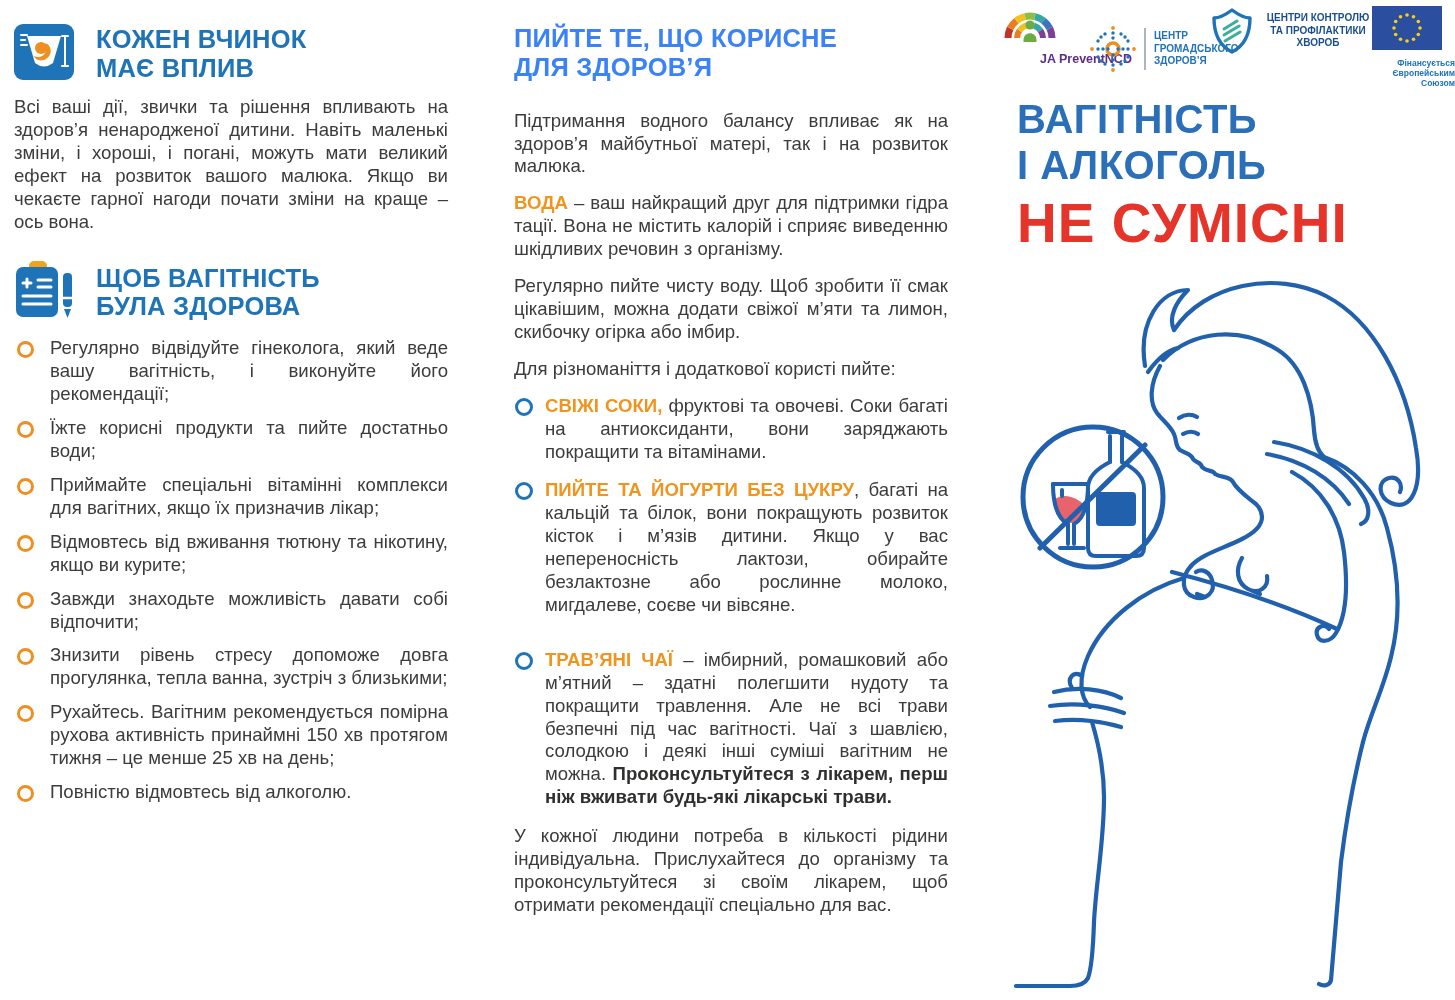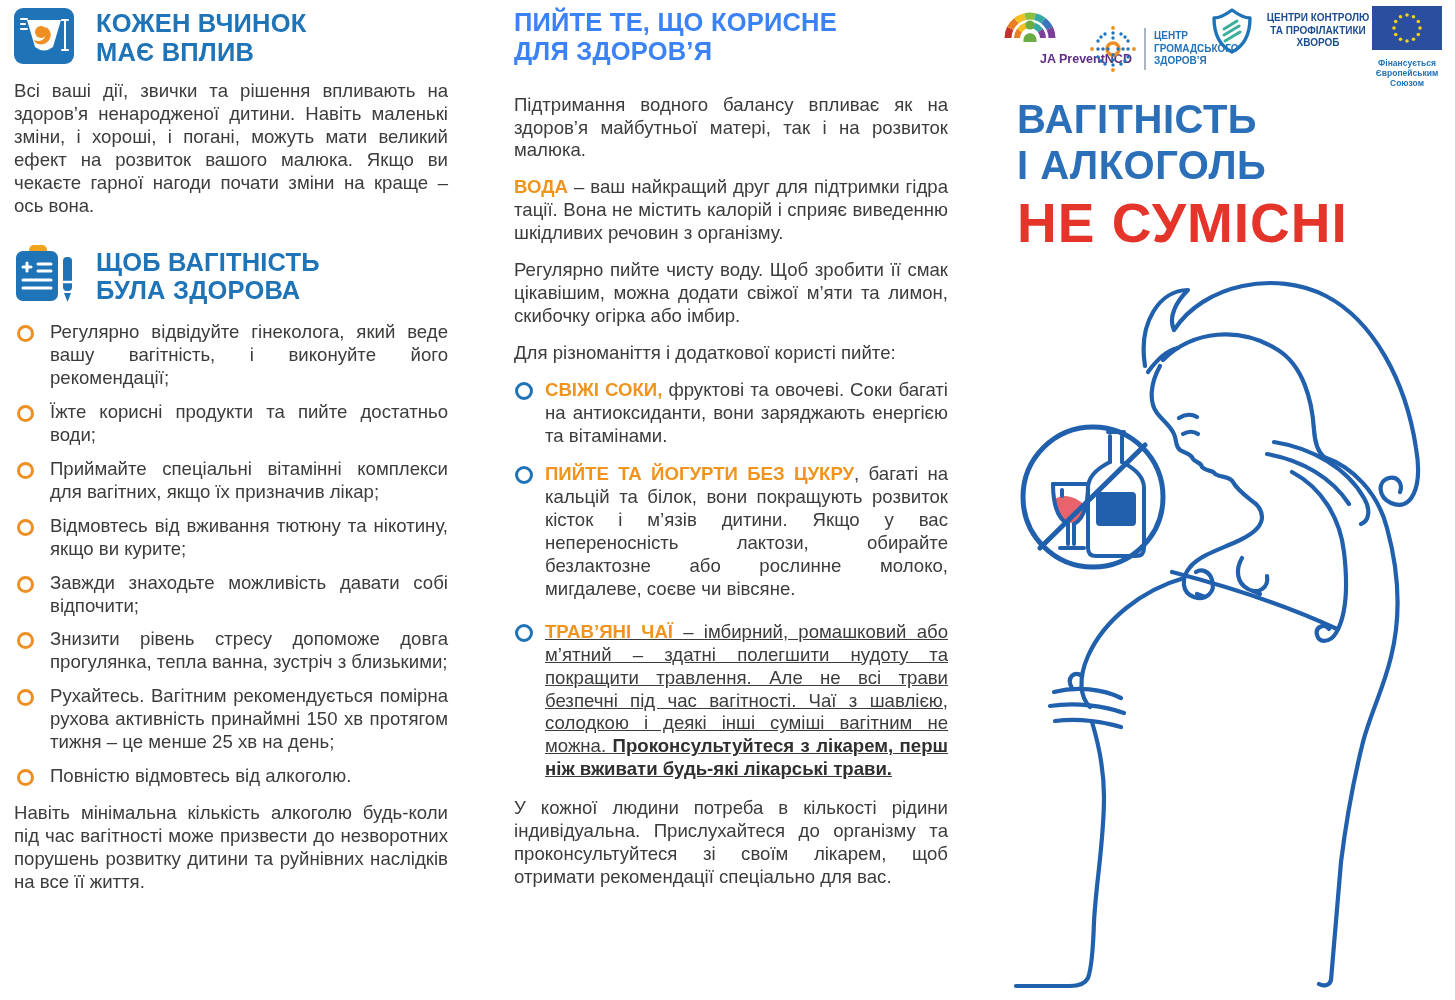--- a/index.html
+++ b/index.html
@@ -1,19 +1,19 @@
 <!DOCTYPE html>
 <html lang="uk"><head>
 <meta charset="utf-8">
 <title>Вагітність і алкоголь не сумісні</title>
 <style>
   html,body{margin:0;padding:0;background:#fff;}
   .page{position:relative;width:1455px;height:1000px;background:#fff;overflow:hidden;
         font-family:"Liberation Sans","DejaVu Sans",sans-serif;color:#3c3c3b;}
-  .col{position:absolute;top:8px;}
+  .col{position:absolute;top:24px;}
   .col-left{left:14px;width:434px;}
   .col-mid{left:514px;width:434px;}
   .sec-head{display:flex;align-items:center;gap:22px;}
   .sec-head .h{font-weight:bold;font-size:25.5px;line-height:1.13;color:#1f74b8;letter-spacing:.2px;}
   .h-orange{font-weight:bold;font-size:25.5px;line-height:1.13;color:#3b82f6;letter-spacing:.2px;}
   .body-p{font-size:18.6px;line-height:22.9px;text-align:justify;margin:12px 0 0 0;}
   .list{margin-top:14px;}
   .li{display:flex;margin-top:11px;}
   .li .dot{flex:0 0 auto;width:11px;height:11px;border:3px solid #ee8f21;border-radius:50%;margin:4px 16px 0 3px;}
   .li .dot-blue{width:12px;height:12px;border:3.5px solid #1f74b8;margin:3px 12px 0 1px;}
@@ -24,21 +24,21 @@
   
   .logos{position:absolute;left:990px;top:4px;width:465px;height:80px;}
   .logo{position:absolute;}
   .ja-text{font-size:12.5px;font-weight:bold;color:#5c2e86;text-align:center;margin-top:2px;margin-left:42px;}
   .phc{display:flex;align-items:center;}
   .phc-divider{width:2px;height:42px;background:#aab6c3;margin:0 8px 0 6px;}
   .phc-text div{font-size:10px;font-weight:bold;color:#2173b9;line-height:12.5px;}
   .cdc{display:flex;align-items:center;gap:10px;}
   .cdc-text{width:112px;text-align:center;}
   .cdc-text div{font-size:10px;font-weight:bold;color:#1b4e8f;line-height:12.5px;}
-  .eu-text{width:96px;margin-left:-13px;text-align:center;margin-top:4px;}
+  .eu-text{width:96px;margin-left:-13px;text-align:right;margin-top:4px;}
   .eu-text div{font-size:8.5px;font-weight:bold;color:#2173b9;line-height:10px;}
   .title{position:absolute;left:1017px;top:96px;}
   .title .blue{font-size:40px;font-weight:bold;color:#2a6fb7;line-height:46px;letter-spacing:.5px;}
   .title .red{font-size:55px;font-weight:bold;color:#e5352b;line-height:58px;letter-spacing:1px;margin-top:6px;}
   .illustration{position:absolute;left:990px;top:260px;width:465px;height:740px;}
 </style>
 </head>
 <body>
 
 <div class="page">
@@ -122,47 +122,46 @@
       <div class="li">
           <span class="dot"></span>
           <span class="txt">Рухайтесь. Вагітним рекомендується помірна рухова активність принаймні 150 хв протягом тижня – це менше 25 хв на день;</span>
         </div>
       <div class="li">
           <span class="dot"></span>
           <span class="txt">Повністю відмовтесь від алкоголю.</span>
         </div>
     </div>
 
-    <p class="body-p" style="margin-top:14px;">Навіть мінімальна кількість алкоголю будь-коли під час вагітності може призвести до незворотних порушень розвитку дитини та руйнівних наслідків на все її життя.</p>
   </div>
 
   <div class="col col-mid">
     <div class="h-orange">
       <div>ПИЙТЕ ТЕ, ЩО КОРИСНЕ</div>
       <div>ДЛЯ ЗДОРОВ’Я</div>
     </div>
 
     <p class="body-p" style="margin-top:28px;">Підтримання водного балансу впливає як на здоров’я майбутньої матері, так і на розвиток малюка.</p>
 
     <p class="body-p" style="margin-top:14px;"><span class="lead-orange">ВОДА</span><span> – ваш найкращий друг для підтримки гідра тації. Вона не містить калорій і сприяє виведенню шкідливих речовин з організму.</span></p>
 
     <p class="body-p" style="margin-top:14px;">Регулярно пийте чисту воду. Щоб зробити її смак цікавішим, можна додати свіжої м’яти та лимон, скибочку огірка або імбир.</p>
 
     <p class="body-p" style="margin-top:14px;">Для різноманіття і додаткової користі пийте:</p>
 
     <div class="list">
       <div class="li" style="margin-top:13px;">
         <span class="dot dot-blue"></span>
-        <span class="txt"><span class="lead-orange">СВІЖІ СОКИ,</span><span> фруктові та овочеві. Соки багаті на антиоксиданти, вони заряджають енергією та вітамінами.</span><span class="bold-dark"></span></span>
+        <span class="txt"><span class="lead-orange">СВІЖІ СОКИ,</span><span> фруктові та овочеві. Соки багаті на антиоксиданти, вони заряджають покращити та вітамінами.</span><span class="bold-dark"></span></span>
       </div>
       <div class="li" style="margin-top:16px;">
         <span class="dot dot-blue"></span>
         <span class="txt"><span class="lead-orange">ПИЙТЕ ТА ЙОГУРТИ БЕЗ ЦУКРУ</span><span>, багаті на кальцій та білок, вони покращують розвиток кісток і м’язів дитини. Якщо у вас непереносність лактози, обирайте безлактозне або рослинне молоко, мигдалеве, соєве чи вівсяне.</span><span class="bold-dark"></span></span>
       </div>
-      <div class="li" style="margin-top:20px;text-decoration:underline;">
+      <div class="li" style="margin-top:32px;">
         <span class="dot dot-blue"></span>
         <span class="txt"><span class="lead-orange">ТРАВ’ЯНІ ЧАЇ</span><span> – імбирний, ромашковий або м’ятний – здатні полегшити нудоту та покращити травлення. Але не всі трави безпечні під час вагітності. Чаї з шавлією, солодкою і деякі інші суміші вагітним не можна. </span><span class="bold-dark">Проконсультуйтеся з лікарем, перш ніж вживати будь-які лікарські трави.</span></span>
       </div>
     </div>
 
     <p class="body-p" style="margin-top:16px;">У кожної людини потреба в кількості рідини індивідуальна. Прислухайтеся до організму та проконсультуйтеся зі своїм лікарем, щоб отримати рекомендації спеціально для вас.</p>
   </div>
 
   <div class="logos">
 

